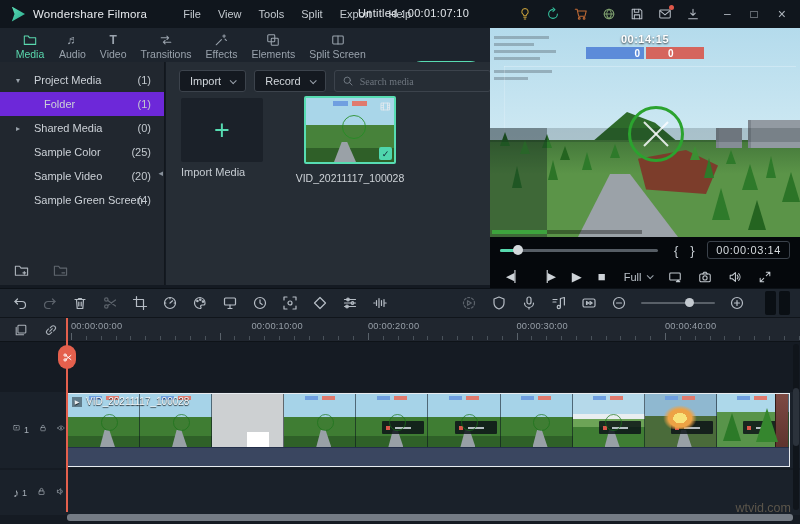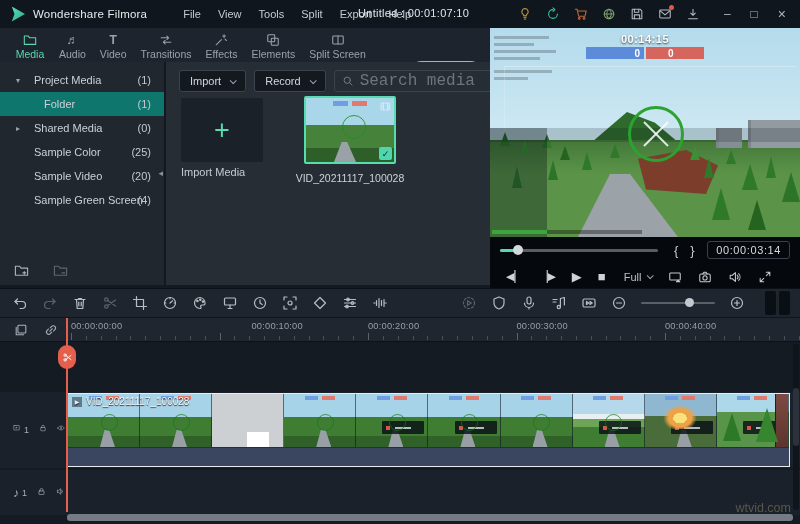--- a/index.html
+++ b/index.html
@@ -29,32 +29,32 @@
   .tab.active .ticon,.tab.active .lbl{color:#5ad8ae}
   .tab.active::after{content:"";width:30px;height:2px;background:#5ad8ae;border-radius:1px;margin-top:2px}
   .export-btn{position:absolute;right:8px;top:33px;height:23px;padding:0 17px;background:#58dcb2;border-radius:12px;font-size:12px;font-weight:bold;color:#0d2b3f;display:flex;align-items:center;cursor:pointer}
 
   
   #sidebar{position:absolute;left:0;top:62px;width:165px;height:223px;background:#21272f;border-right:1px solid #12171d}
   .slist{padding-top:6px}
   .sitem{height:24px;display:flex;align-items:center;font-size:11px;color:#ccd1d7;position:relative;padding-left:34px;cursor:pointer}
   .sitem .tri{position:absolute;left:16px;font-size:8px;color:#9aa3ac}
   .sitem .count{position:absolute;right:13px;color:#c3c9cf}
-  .sitem.sel{background:#0f766e;padding-left:44px}
+  .sitem.sel{background:#6d28d9;padding-left:44px}
   .panel-collapse{position:absolute;right:1px;top:106px;font-size:9px;color:#87909a}
   .sb-foot{position:absolute;bottom:7px;left:14px;display:flex;gap:24px;color:#aab1b9}
   .sb-foot .dim{opacity:.45}
 
   
   #media{position:absolute;left:166px;top:62px;width:324px;height:223px;background:#262d35}
   .m-toolbar{display:flex;align-items:center;gap:8px;padding:8px 12px 0 13px}
   .mbtn{height:22px;background:#141920;border:1px solid #3c434c;border-radius:3px;display:flex;align-items:center;gap:9px;padding:0 10px;font-size:11px;color:#d2d7dc;cursor:pointer}
   .chev{width:5px;height:5px;border-right:1.4px solid #9aa2ab;border-bottom:1.4px solid #9aa2ab;transform:rotate(45deg) translateY(-1px)}
   .msearch{flex:0 0 122px;height:22px;border:1px solid #3c434c;border-radius:3px;display:flex;align-items:center;gap:6px;padding:0 7px;color:#78818a}
-  .msearch input{flex:1;min-width:0;background:transparent;border:none;outline:none;color:#aeb5bd;font-size:16px;font-family:Liberation Mono, monospace}
+  .msearch input{flex:1;min-width:0;background:transparent;border:none;outline:none;color:#aeb5bd;font-size:10px;font-family:Liberation Serif, serif}
   .msearch input::placeholder{color:#6d757e}
   .m-tools{margin-left:auto;display:flex;gap:15px;color:#b6bdc5}
   .import-tile{position:absolute;left:15px;top:36px;width:82px;height:64px;background:#1b2129;border-radius:2px;display:flex;align-items:center;justify-content:center;cursor:pointer}
   .import-tile .plus{font-size:27px;font-weight:300;color:#57dcb2;line-height:1}
   .tile-label{position:absolute;left:15px;top:104px;font-size:11px;color:#c6ccd2}
   .viditem{position:absolute;left:138px;top:34px;width:92px;height:68px;border:2px solid #57dcb2;border-radius:2px;overflow:hidden;cursor:pointer}
   .vid-label{position:absolute;left:124px;top:110px;width:120px;text-align:center;font-size:10.5px;color:#ced3d8}
   .mini-scene{position:relative;width:100%;height:100%;background:linear-gradient(#a9d6e9 0 42%,#47823a 42% 78%,#2f5f28 78%)}
   .mini-dots{position:absolute;top:3px;left:50%;transform:translateX(-50%);width:34px;height:5px;background:linear-gradient(90deg,#6f9fe0 0 44%,rgba(0,0,0,0) 44% 56%,#e07a6e 56%)}
   .mini-circle{position:absolute;left:36px;top:17px;width:24px;height:24px;border:1.5px solid rgba(35,140,35,.85);border-radius:50%}

